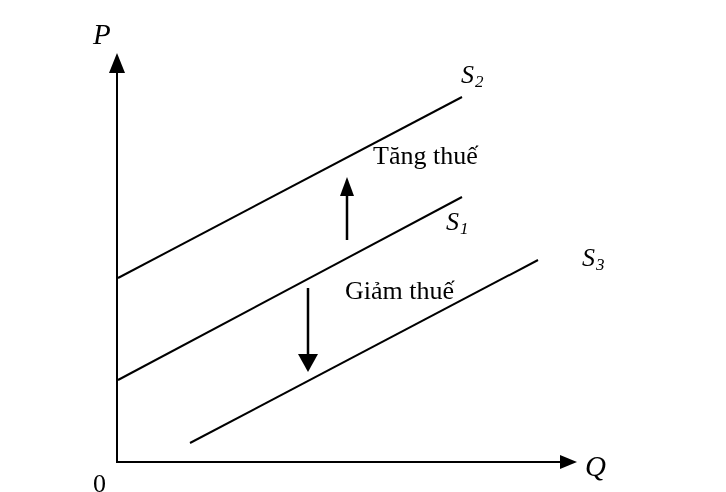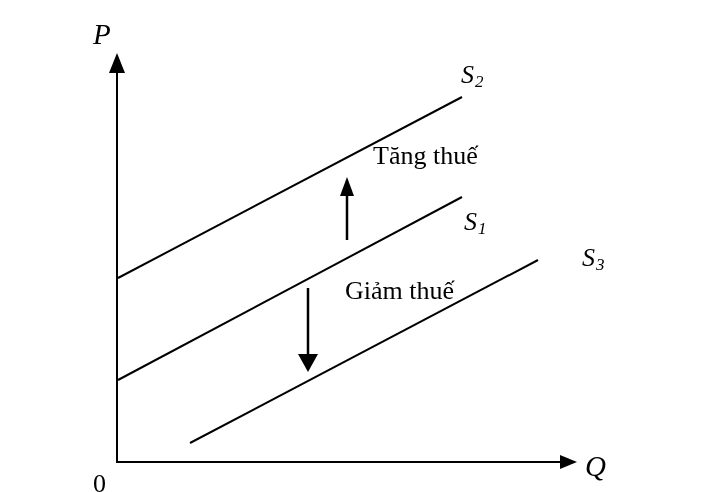--- a/index.html
+++ b/index.html
@@ -67,21 +67,21 @@
     </g>
   </svg>
 
   <div class="lbl italic axis-lbl" style="left:93px; top:20px;">P</div>
   <div class="lbl italic axis-lbl" style="left:585px; top:452px;">Q</div>
   <div class="lbl origin-lbl" style="left:93px; top:471px;">0</div>
 
   <div class="lbl curve-lbl" style="left:461px; top:62px;">
     <span class="italic">S</span><span class="sub">2</span>
   </div>
-  <div class="lbl curve-lbl" style="left:464px; top:209px;">
+  <div class="lbl curve-lbl" style="left:446px; top:209px;">
     <span class="italic">S</span><span class="sub">1</span>
   </div>
   <div class="lbl curve-lbl" style="left:582px; top:245px;">
     <span class="italic">S</span><span class="sub">3</span>
   </div>
 
   <div class="lbl ann" style="left:373px; top:143px;">Tăng thuế</div>
   <div class="lbl ann" style="left:345px; top:278px;">Giảm thuế</div>
 
 </div>

